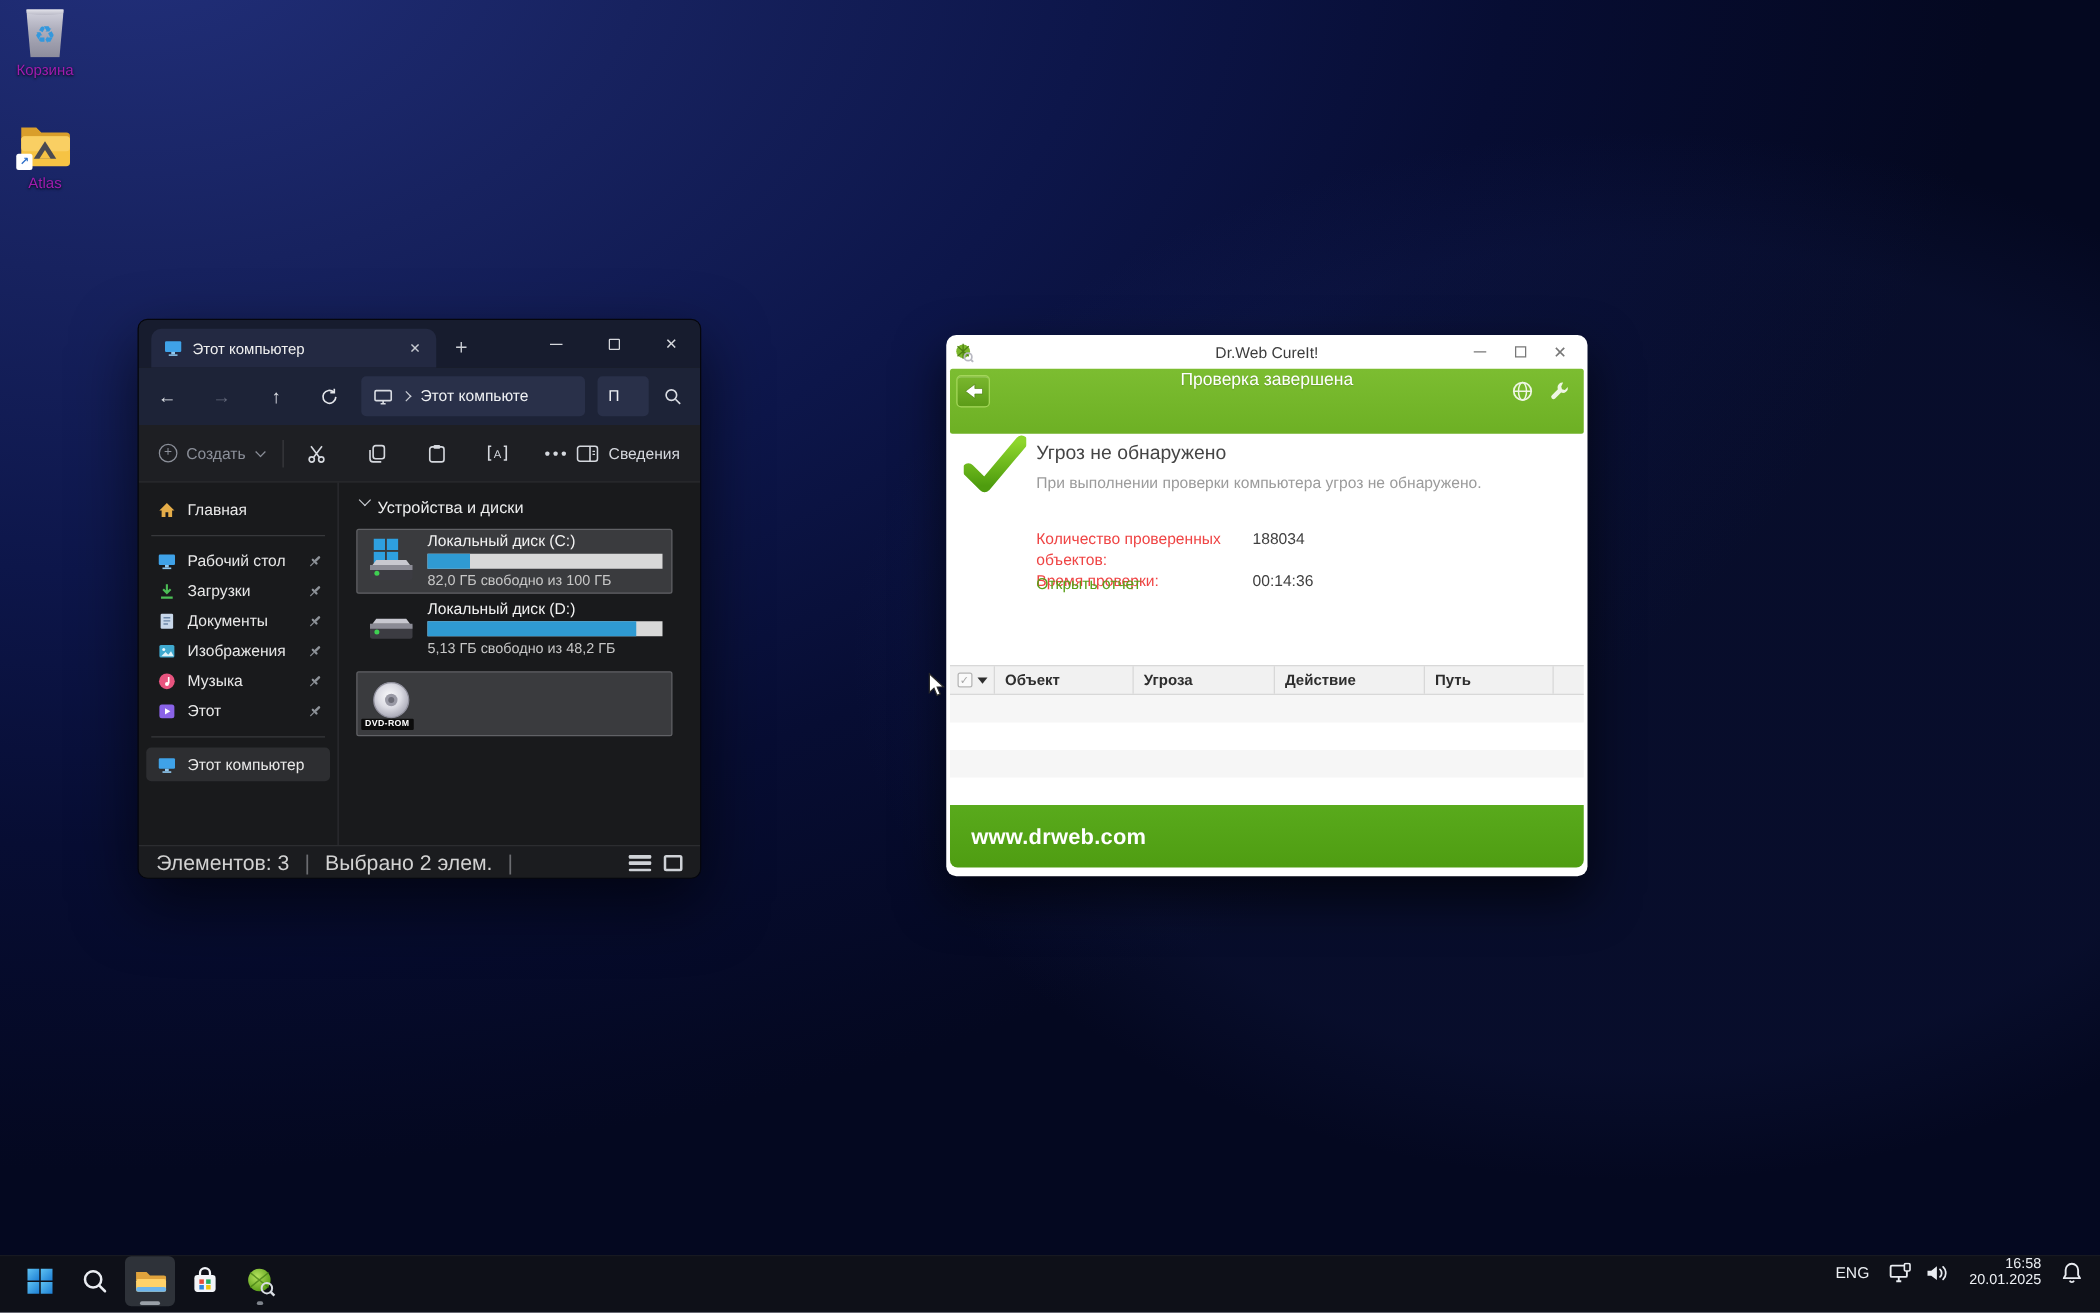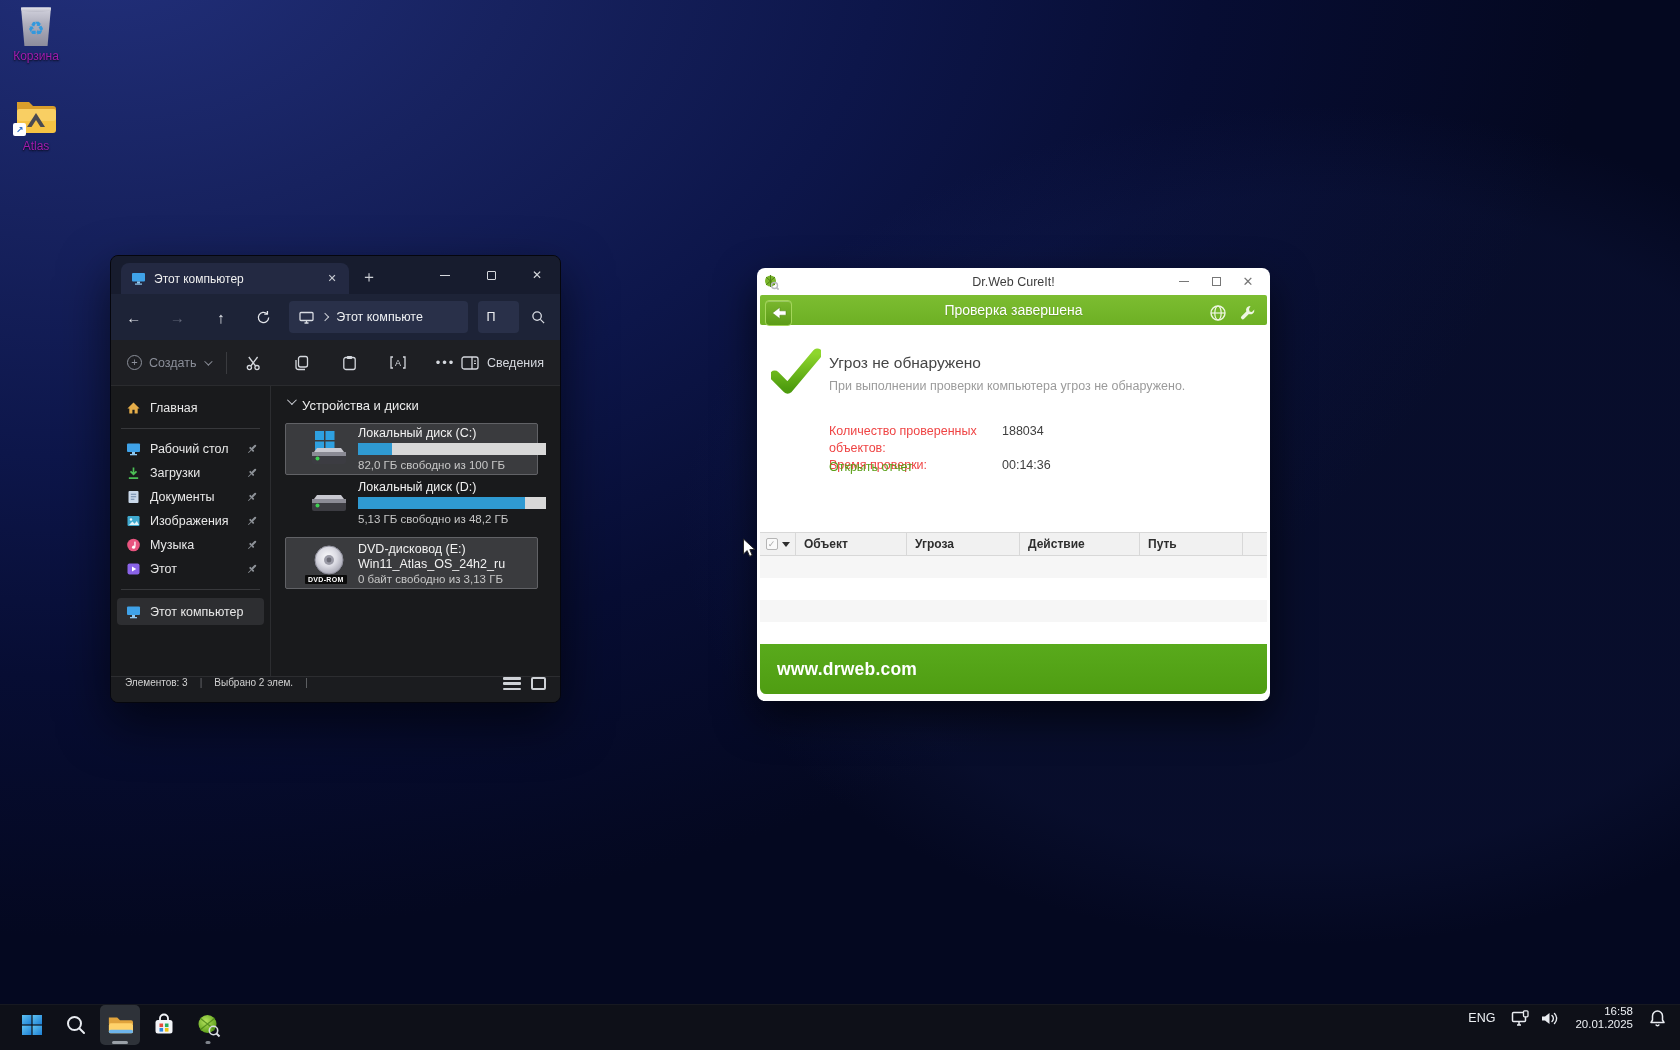--- a/index.html
+++ b/index.html
@@ -57,47 +57,47 @@
   .ebody{display:flex;height:290px}
   .sidebar{width:160px;padding:10px 6px 0 6px;border-right:1px solid #2c2d30;display:flex;flex-direction:column}
   .sitem{height:24px;display:flex;align-items:center;gap:9px;padding:0 6px 0 9px;border-radius:4px;font-size:12.5px;color:#e8e8e8}
   .sitem .lab{flex:1;white-space:nowrap;overflow:hidden}
   .sitem.sel{background:#2d2e31;height:27px}
   .sdiv{height:1px;background:#37383b;margin:8px 4px}
   .pin{width:12px;height:12px;opacity:.85}
   .main{flex:1;padding:8px 0 0 14px;position:relative}
   .sechdr{display:flex;align-items:flex-start;gap:8px;font-size:13px;color:#eceded;margin:4px 0 10px 2px}
   .sechdr .chev{width:7px;height:7px;border-right:1.6px solid #c9ccd2;border-bottom:1.6px solid #c9ccd2;transform:rotate(45deg) translateY(-2px)}
-  .drow{width:253px;height:52px;display:flex;align-items:flex-end;gap:6px;padding:2px 20px;border:1px solid transparent;border-radius:2px;margin-bottom:2px}
+  .drow{width:253px;height:52px;display:flex;align-items:center;gap:6px;padding:2px 4px;border:1px solid transparent;border-radius:2px;margin-bottom:2px}
   .drow.sel{background:#3a3b3e;border-color:#616266}
   .drow .ic{width:46px;height:46px;position:relative;flex:none;display:flex;align-items:center;justify-content:center}
   .drow .info{flex:1;min-width:0}
   .dname{font-size:12.5px;color:#f2f2f2;white-space:nowrap;line-height:15px}
   .dsub{font-size:12.5px;color:#f2f2f2;white-space:nowrap;line-height:15px}
   .dbar{width:188px;height:12px;background:#d8d8d8;margin:2px 0 3px 0}
   .dbar .fill{height:100%;background:#2f9ad2}
   .dfree{font-size:11.5px;color:#c7c7c7;white-space:nowrap;line-height:14px}
   .dvd-badge{position:absolute;left:-1px;bottom:2px;background:#0c0c0c;color:#fff;font-size:7px;font-weight:bold;padding:1px 3px;border-radius:1px;letter-spacing:.3px}
-  .statusbar{height:28px;border-top:1px solid #2c2d30;display:flex;align-items:flex-start;padding:0 14px;gap:12px;font-size:10px;color:#d2d2d2;background:#1b1c1f}
+  .statusbar{height:28px;border-top:1px solid #2c2d30;display:flex;align-items:center;padding:0 14px;gap:12px;font-size:17px;color:#d2d2d2;background:#1b1c1f}
   .statusbar .sep{color:#6b6c70}
   .viewicons{margin-left:auto;display:flex;gap:10px;align-items:center}
   .vi1{width:18px;height:13px;display:flex;flex-direction:column;justify-content:space-between}
   .vi1 span{height:2.5px;background:#cfd2d7;border-radius:1px}
   .vi2{width:15px;height:13px;border:2px solid #cfd2d7;border-radius:2px}
   
   #drweb{position:absolute;left:757px;top:268px;width:513px;height:433px;background:#fff;border-radius:8px;
      box-shadow:0 16px 40px rgba(0,0,0,.65);color:#3c3c3c;font-size:12.5px}
   .dtitle{height:27px;display:flex;align-items:center;padding:0 6px;position:relative}
   .dtitle .name{position:absolute;left:0;right:0;text-align:center;font-size:12.5px;color:#3d3d3d}
   .dctrl{margin-left:auto;display:flex;position:relative}
   .dc{width:32px;height:25px;display:flex;align-items:center;justify-content:center}
   .dc .dash{width:10px;height:1px;background:#777}
   .dc .sq{width:9px;height:9px;border:1px solid #777}
   .dc .xx{color:#777;font-size:13px}
-  .dheader{height:30px;margin:0 3px;background:linear-gradient(180deg,#7cbd31,#6db024);display:flex;align-items:center;justify-content:center;position:relative;border-radius:2px}
+  .dheader{height:52px;margin:0 3px;background:linear-gradient(180deg,#7cbd31,#6db024);display:flex;justify-content:center;position:relative;border-radius:2px}
   .dheader .ht{color:#fff;font-size:14px;text-shadow:0 1px 1px rgba(0,0,0,.15)}
   .backbtn{position:absolute;left:5px;top:5px;width:27px;height:26px;border-radius:4px;border:1px solid #a4d65a;
      background:linear-gradient(180deg,#7ab72e,#5c9c18);display:flex;align-items:center;justify-content:center;box-shadow:inset 0 1px 0 rgba(255,255,255,.25)}
   .hdricons{position:absolute;right:10px;top:0;height:36px;display:flex;align-items:center;gap:12px}
   .res-check{position:absolute;left:14px;top:80px}
   .res-title{position:absolute;left:72px;top:86px;font-size:15.5px;color:#454545}
   .res-sub{position:absolute;left:72px;top:111px;font-size:12.5px;color:#9b9b9b}
   .stats{position:absolute;left:72px;top:155px;line-height:17px}
   .stats .row{display:flex}
   .stats .l{width:173px;color:#ef4444}
@@ -405,25 +405,20 @@
                   <stop offset="55%" stop-color="#dcdce4"></stop>
                   <stop offset="100%" stop-color="#a9a9b6"></stop>
               </radialGradient>
             </defs>
             <circle cx="21" cy="18" r="14" fill="url(#disc)" stroke="#8f8f9c" stroke-width="1"></circle>
             <circle cx="21" cy="18" r="5" fill="#9a9aa6"></circle>
             <circle cx="21" cy="18" r="2.4" fill="#6b6b76"></circle>
           </svg>
           <span class="dvd-badge">DVD-ROM</span>
         </div>
-        <div class="info">
-          <div class="dname">DVD-дисковод (E:)</div>
-          <div class="dsub">Win11_Atlas_OS_24h2_ru</div>
-          <div class="dfree">0 байт свободно из 3,13 ГБ</div>
-        </div>
       </div>
     </div>
   </div>
   <div class="statusbar">
     <span>Элементов: 3</span>
     <span class="sep">|</span>
     <span>Выбрано 2 элем.</span>
     <span class="sep">|</span>
     <div class="viewicons">
       <div class="vi1">

